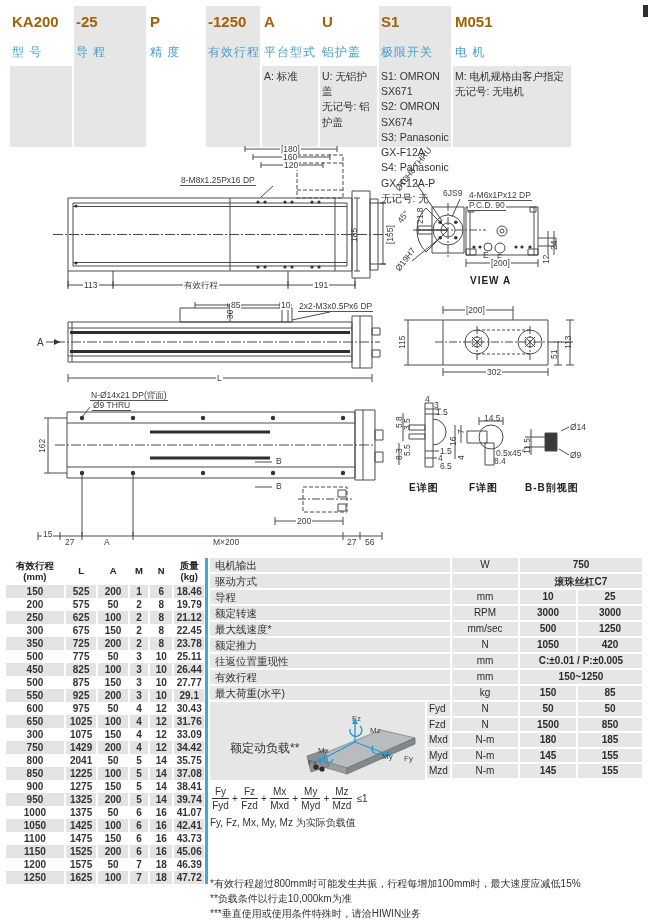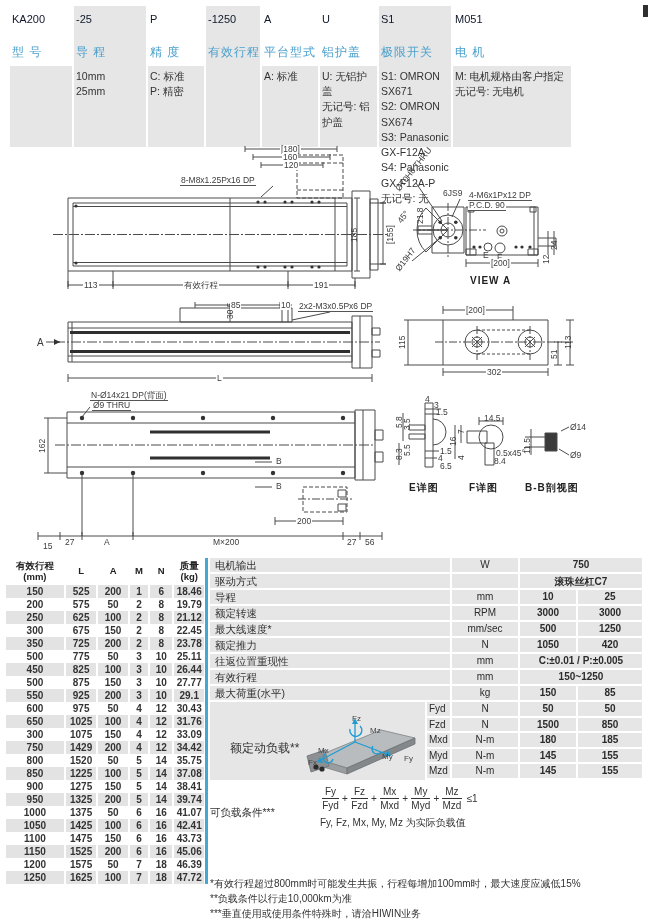--- a/index.html
+++ b/index.html
@@ -5,21 +5,21 @@
   html,body{margin:0;padding:0}
   body{width:648px;height:921px;position:relative;background:#fff;overflow:hidden;
        font-family:"Liberation Sans","DejaVu Sans",sans-serif;color:#2b2b2b}
   
   .model-table{position:absolute;left:10px;top:6px;width:628px;display:flex;gap:2px}
   .mc-col{display:flex;flex-direction:column}
   .mc-col:nth-child(1){width:62px}.mc-col:nth-child(2){width:72px}.mc-col:nth-child(3){width:56px}
   .mc-col:nth-child(4){width:54px}.mc-col:nth-child(5){width:56px}.mc-col:nth-child(6){width:57px}
   .mc-col:nth-child(7){width:72px}.mc-col:nth-child(8){width:118px}.mc-col:nth-child(9){width:85px}
   .mc-col:nth-child(2),.mc-col:nth-child(4),.mc-col:nth-child(7),.mc-col:nth-child(9){background:#e6e6e6}
-  .mc-code{height:26px;font-weight:normal;font-size:11px;color:#0f172a;padding:7px 0 0 2px}
+  .mc-code{height:26px;font-weight:bold;font-size:15px;color:#a16207;padding:7px 0 0 2px}
   .mc-label{height:22px;font-size:12px;color:#4aa0cc;padding:5px 0 0 2px;letter-spacing:1px}
   .mc-desc{height:78px;font-size:10.5px;line-height:1.45;color:#333;padding:3px 1px 0 2px;
            white-space:pre-line;background:#e6e6e6}
   
   .dw{position:absolute}
   .dw svg{position:absolute;left:0;top:0}
   .dim{position:absolute;font-size:8.5px;line-height:1;color:#3c3c3c;white-space:nowrap;
        background:#fff;padding:0 1px;z-index:2}
   .dim.v{transform:rotate(-90deg);transform-origin:0 0}
   .dim.diag{transform:rotate(-52deg);transform-origin:0 100%}
@@ -74,28 +74,24 @@
 
 <div class="model-table">
   <div class="mc-col">
       <div class="mc-code">KA200</div>
       <div class="mc-label">型 号</div>
       <div class="mc-desc"></div>
     </div>
     <div class="mc-col">
       <div class="mc-code">-25</div>
       <div class="mc-label">导 程</div>
-      <div class="mc-desc">10mm
-25mm</div>
     </div>
     <div class="mc-col">
       <div class="mc-code">P</div>
       <div class="mc-label">精 度</div>
-      <div class="mc-desc">C: 标准
-P: 精密</div>
     </div>
     <div class="mc-col">
       <div class="mc-code">-1250</div>
       <div class="mc-label">有效行程</div>
       <div class="mc-desc"></div>
     </div>
     <div class="mc-col">
       <div class="mc-code">A</div>
       <div class="mc-label">平台型式</div>
       <div class="mc-desc">A: 标准</div>
@@ -385,21 +381,21 @@
       <circle cx="243" cy="83" r="2.2"></circle>
         <circle cx="313" cy="83" r="2.2"></circle>
     </g>
   </svg>
   <span class="dim note" style="left:60px;top:1px">N-Ø14x21 DP(背面)</span>
   <span class="dim note" style="left:62px;top:11px">Ø9 THRU</span>
   <span class="dim v nobg" style="left:8px;top:64px">162</span>
   <span class="dim nobg" style="left:245px;top:67px">B</span>
   <span class="dim nobg" style="left:245px;top:92px">B</span>
   <span class="dim" style="left:266px;top:127px">200</span>
-  <span class="dim" style="left:12px;top:152px">15</span>
+  <span class="dim" style="left:12px;top:140px">15</span>
   <span class="dim" style="left:34px;top:148px">27</span>
   <span class="dim" style="left:73px;top:148px">A</span>
   <span class="dim" style="left:182px;top:148px">M×200</span>
   <span class="dim" style="left:316px;top:148px">27</span>
   <span class="dim" style="left:334px;top:148px">56</span>
 </div>
 
 <div class="dw" style="left:395px;top:395px;width:253px;height:105px">
   <svg width="253" height="105" viewBox="0 0 253 105">
     <g stroke="#4a4a4a" stroke-width="1" fill="none">
@@ -577,21 +573,21 @@
       <tr>
         <td>750</td>
         <td>1429</td>
         <td>200</td>
         <td>4</td>
         <td>12</td>
         <td>34.42</td>
       </tr>
       <tr>
         <td>800</td>
-        <td>1520</td>
+        <td>2041</td>
         <td>50</td>
         <td>5</td>
         <td>14</td>
         <td>35.75</td>
       </tr>
       <tr>
         <td>850</td>
         <td>1225</td>
         <td>100</td>
         <td>5</td>
@@ -777,21 +773,20 @@
         <div class="dyn-row">
           <div class="dyn-name">Mzd</div>
           <div class="sp-unit">N-m</div>
           <div class="sp-v">145</div>
           <div class="sp-v sp-v2">155</div>
         </div>
     </div>
   </div>
 
   <div class="cond">
-    <div class="cond-label">可负载条件***</div>
     <div class="cond-body">
       <div class="formula">
         <span class="frac">
             <span class="ftop">Fy</span>
             <span class="fbot">Fyd</span>
           </span>
         <span class="fplus">+</span>
         <span class="frac">
             <span class="ftop">Fz</span>
             <span class="fbot">Fzd</span>

